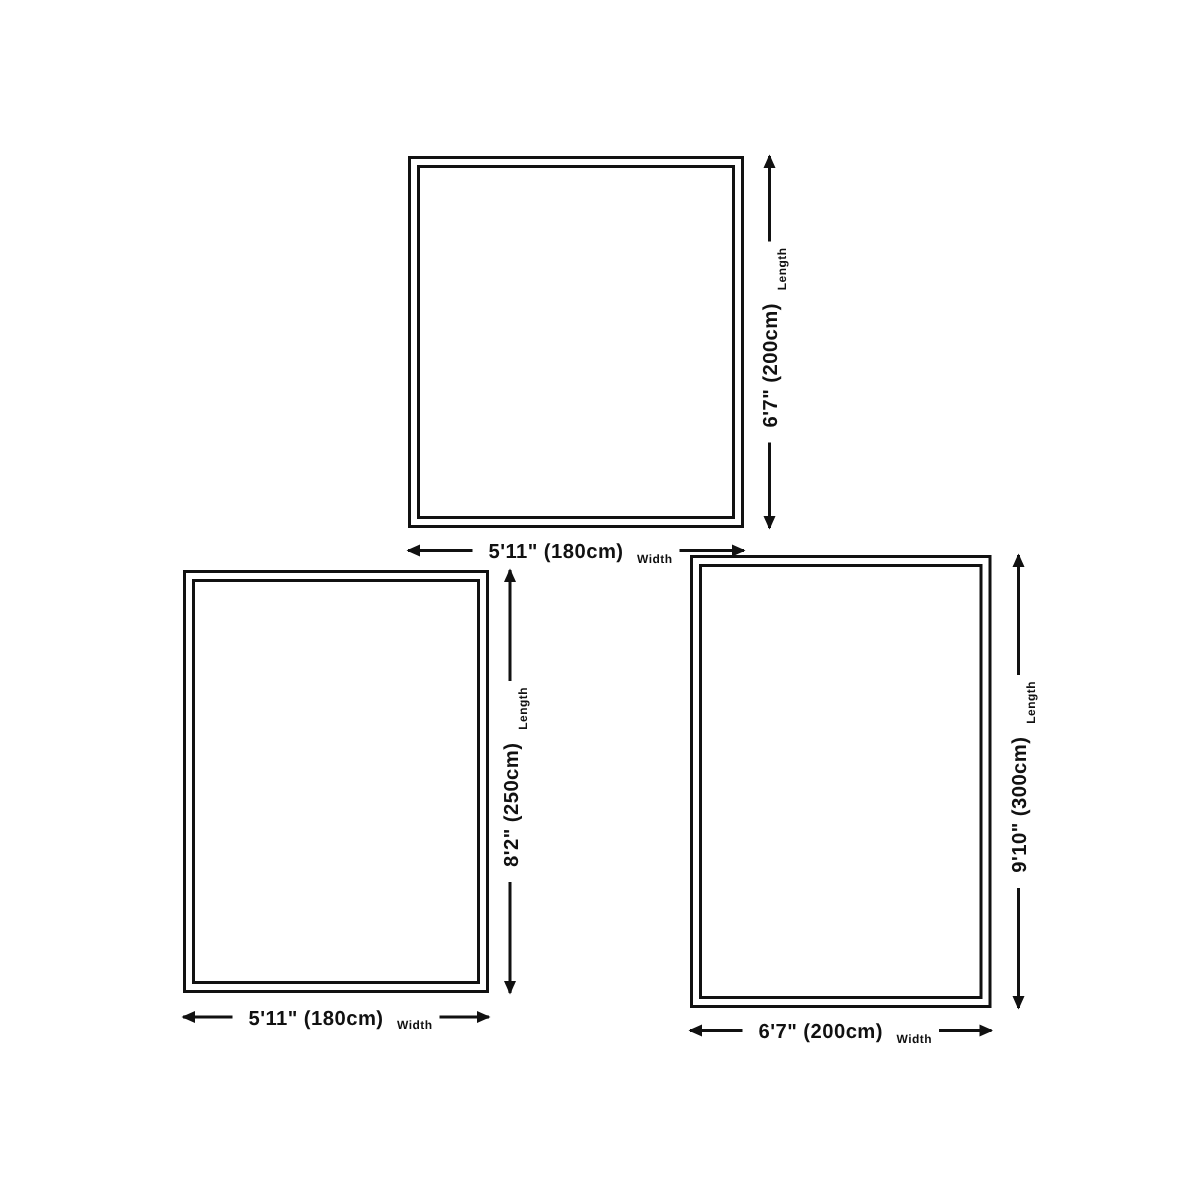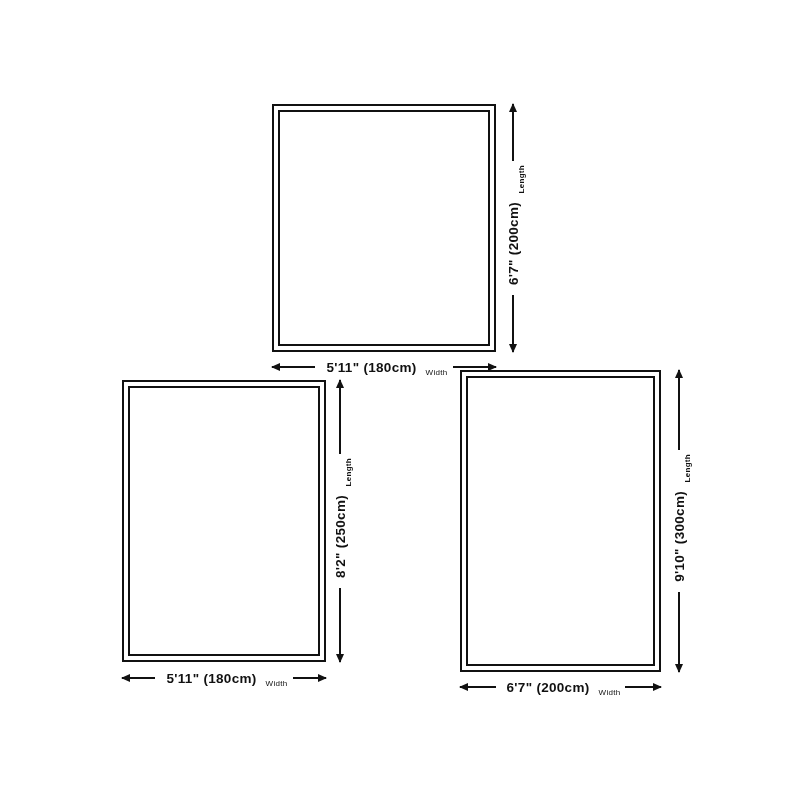--- a/index.html
+++ b/index.html
@@ -73,21 +73,21 @@
   }
   .h-label {
     font-size: 13.5px;
     font-weight: 700;
     letter-spacing: 0.3px;
     margin: 0 9px 0 11px;
     white-space: nowrap;
   }
   .h-caption {
     font-size: 8px;
-    font-weight: 400;
+    font-weight: 700;
     letter-spacing: 0.3px;
     margin-right: 5px;
     position: relative;
     top: 5px;
     white-space: nowrap;
   }
 
   
   .arr-v {
     width: 2px;

